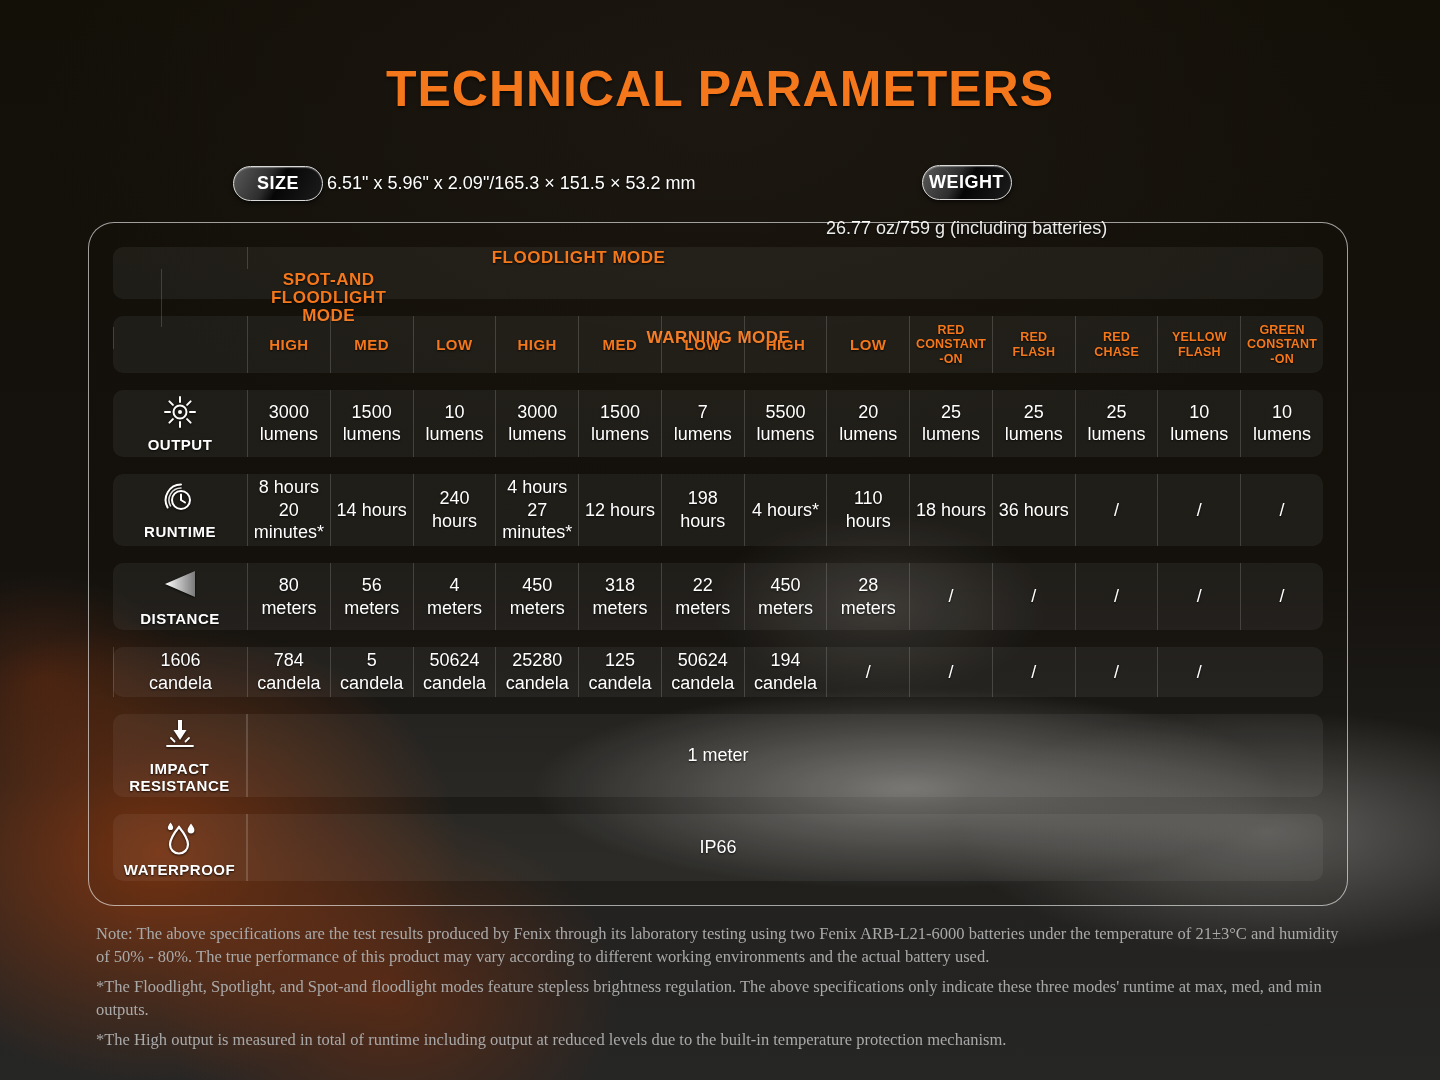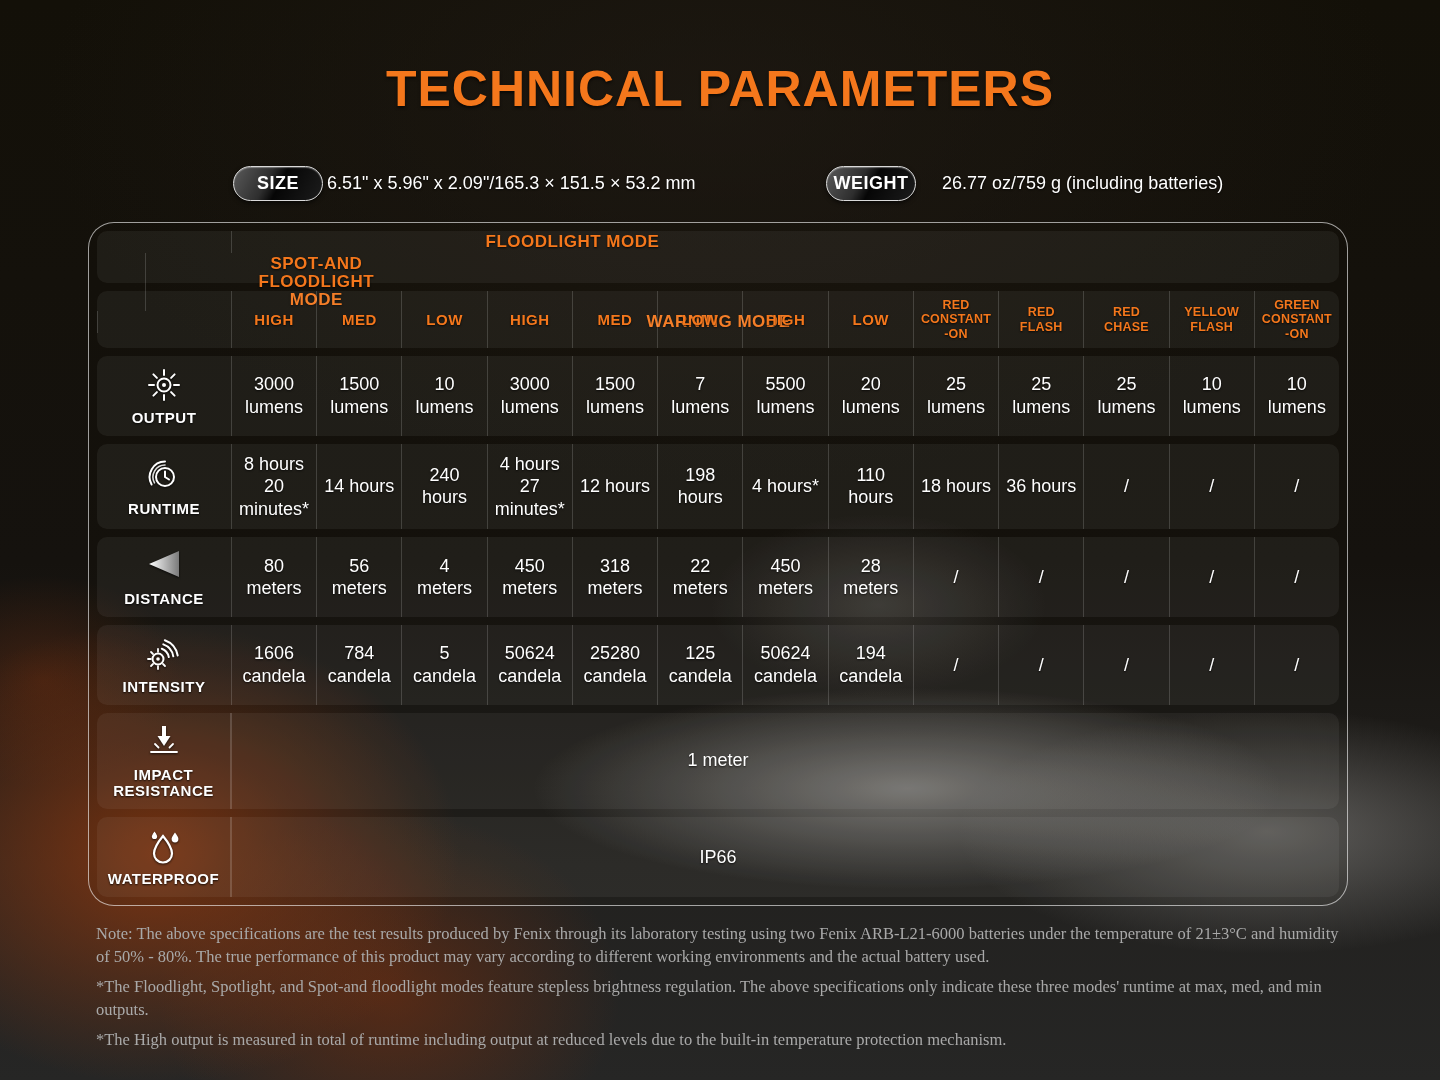--- a/index.html
+++ b/index.html
@@ -17,34 +17,34 @@
       radial-gradient(430px 170px at 88% 77%, rgba(184,182,179,0.42), rgba(184,182,179,0) 72%),
       radial-gradient(240px 130px at 61% 56%, rgba(168,166,162,0.22), rgba(168,166,162,0) 70%),
       radial-gradient(900px 500px at 50% 10%, rgba(34,28,22,0.6), rgba(20,16,13,0) 75%),
       linear-gradient(180deg,#131008 0%,#15120e 52%,#22211f 80%,#262625 100%);
   }
   .title{position:absolute;top:60px;left:0;right:0;text-align:center;
     font-size:50px;font-weight:bold;letter-spacing:1px;color:#f4771c;
     text-shadow:0 2px 3px rgba(0,0,0,0.6);}
   .spec-line{position:absolute;top:165px;height:36px;display:flex;align-items:center;}
   .spec-line.size{left:233px;gap:4px;}
-  .spec-line.weight{left:826px;gap:26px;}
+  .spec-line.weight{left:826px;gap:18px;flex-direction:column;}
   .pill{width:90px;height:35px;border-radius:18px;flex:0 0 auto;
     display:flex;align-items:center;justify-content:center;
     color:#fff;font-size:18px;font-weight:bold;letter-spacing:0.5px;
     border:1px solid #d9d9d9;box-sizing:border-box;
     background:linear-gradient(118deg,#5a5a5a 0%,#2e2e2e 38%,#060606 52%,#1c1c1c 100%);
     box-shadow:inset 0 1px 1px rgba(255,255,255,0.35),0 2px 4px rgba(0,0,0,0.6);}
   .spec-value{color:#ffffff;font-size:18px;white-space:nowrap;
     text-shadow:0 1px 2px rgba(0,0,0,0.7);}
 
   .spec-table{position:absolute;left:88px;top:222px;width:1260px;height:684px;
     box-sizing:border-box;border:1px solid rgba(255,255,255,0.6);border-radius:26px;
     background:rgba(10,8,6,0.08);
-    padding:8px;display:flex;flex-direction:column;gap:8px;}
+    padding:24px;display:flex;flex-direction:column;gap:17px;}
   .t-row{display:grid;grid-template-columns:134px repeat(13,1fr);
     background:rgba(255,255,255,0.055);border-radius:10px;position:relative;}
   .t-row.groups{grid-template-columns:134px 3fr 3fr 2fr 5fr;height:52px;flex:0 0 auto;}
   .t-row.subs{height:57px;flex:0 0 auto;}
   .t-row.data{flex:1 1 auto;}
   .t-row.full{grid-template-columns:134px 1fr;flex:1 1 auto;}
   .cell{display:flex;align-items:center;justify-content:center;text-align:center;
     border-left:1px solid rgba(255,255,255,0.16);padding:2px 3px;box-sizing:border-box;}
   .cell.no-sep{border-left:none;}
   .group-cell{color:#f4771c;font-weight:bold;font-size:17px;letter-spacing:0.5px;
@@ -224,42 +224,20 @@
 meters</div>
       <div class="cell value-cell">28
 meters</div>
       <div class="cell value-cell">/</div>
       <div class="cell value-cell">/</div>
       <div class="cell value-cell">/</div>
       <div class="cell value-cell">/</div>
       <div class="cell value-cell">/</div>
     </div>
     <div class="t-row data">
-      <div class="cell label-cell">
-        <div class="icon-box">
-          <svg width="42" height="40" viewBox="0 0 42 40" fill="none">
-            <circle cx="15" cy="25" r="5.5" stroke="#fff" stroke-width="2"></circle>
-            <circle cx="15" cy="25" r="1.8" fill="#fff"></circle>
-            <g stroke="#fff" stroke-width="1.8" stroke-linecap="round">
-              <line x1="15" y1="15" x2="15" y2="17.8"></line>
-              <line x1="15" y1="32.2" x2="15" y2="35"></line>
-              <line x1="5" y1="25" x2="7.8" y2="25"></line>
-              <line x1="8" y1="18" x2="10" y2="20"></line>
-              <line x1="8" y1="32" x2="10" y2="30"></line>
-              <line x1="20" y1="30" x2="22" y2="32"></line>
-            </g>
-            <g stroke="#fff" stroke-width="2" stroke-linecap="round">
-              <path d="M18.8 14.7 A11 11 0 0 1 25.8 23.1"></path>
-              <path d="M20.3 10.4 A15.5 15.5 0 0 1 30.3 22.3"></path>
-              <path d="M21.8 6.2 A20 20 0 0 1 34.7 21.5"></path>
-            </g>
-          </svg>
-        </div>
-        <div class="lbl">INTENSITY</div>
-      </div>
       <div class="cell value-cell">1606
 candela</div>
       <div class="cell value-cell">784
 candela</div>
       <div class="cell value-cell">5
 candela</div>
       <div class="cell value-cell">50624
 candela</div>
       <div class="cell value-cell">25280
 candela</div>

